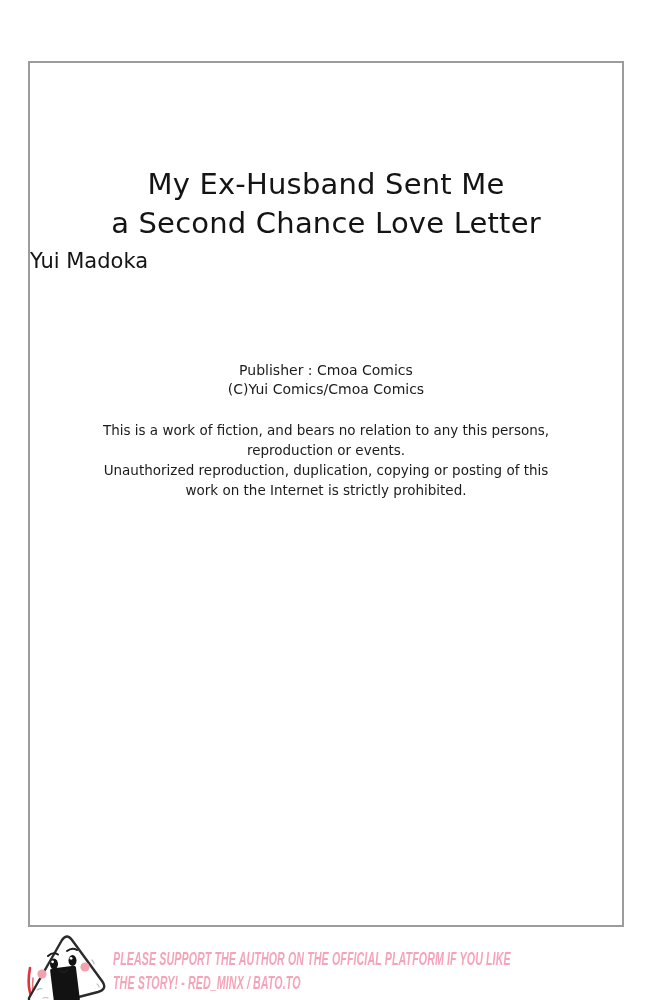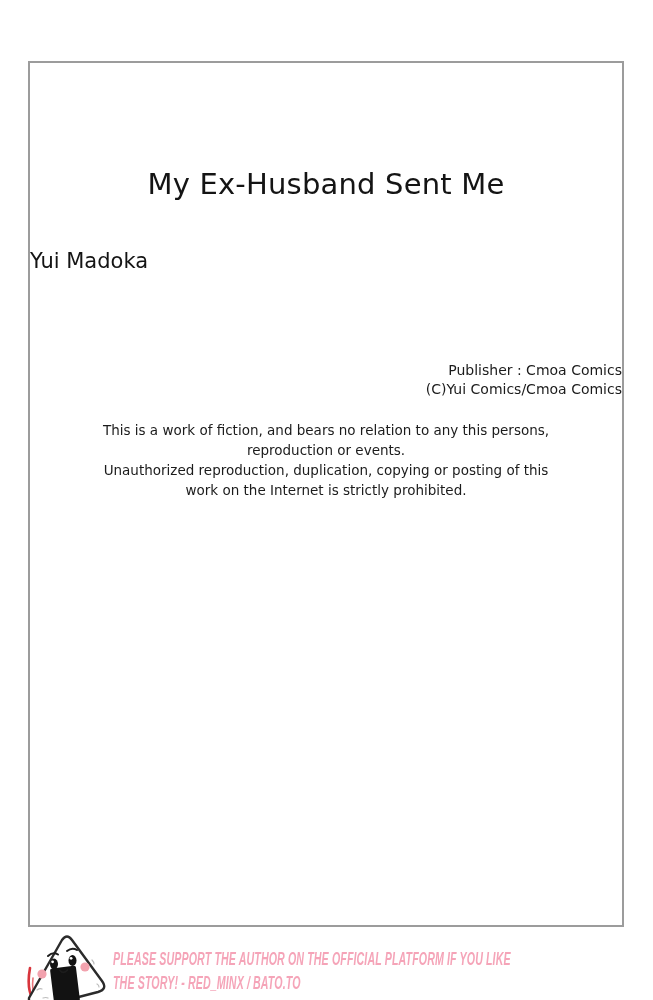--- a/index.html
+++ b/index.html
@@ -45,21 +45,21 @@
     left: 0;
     width: 100%;
     font-size: 21px;
     color: #141414;
   }
   .publisher-block {
     position: absolute;
     top: 298px;
     left: 0;
     width: 100%;
-    text-align: right;
+    text-align: center;
     font-size: 14px;
     line-height: 19px;
     color: #1b1b1b;
   }
   .disclaimer-block {
     position: absolute;
     top: 357px;
     left: 0;
     width: 100%;
     text-align: center;
@@ -92,20 +92,21 @@
 </style>
 </head>
 <body>
 
 <div class="canvas">
 
   <div class="sheet">
 
     <div class="title-block">
       <div>My Ex-Husband Sent Me</div>
+      <div>a Second Chance Love Letter</div>
     </div>
 
     <div class="author-line">Yui Madoka</div>
 
     <div class="publisher-block">
       <div>Publisher : Cmoa Comics</div>
       <div>(C)Yui Comics/Cmoa Comics</div>
     </div>
 
     <div class="disclaimer-block">

